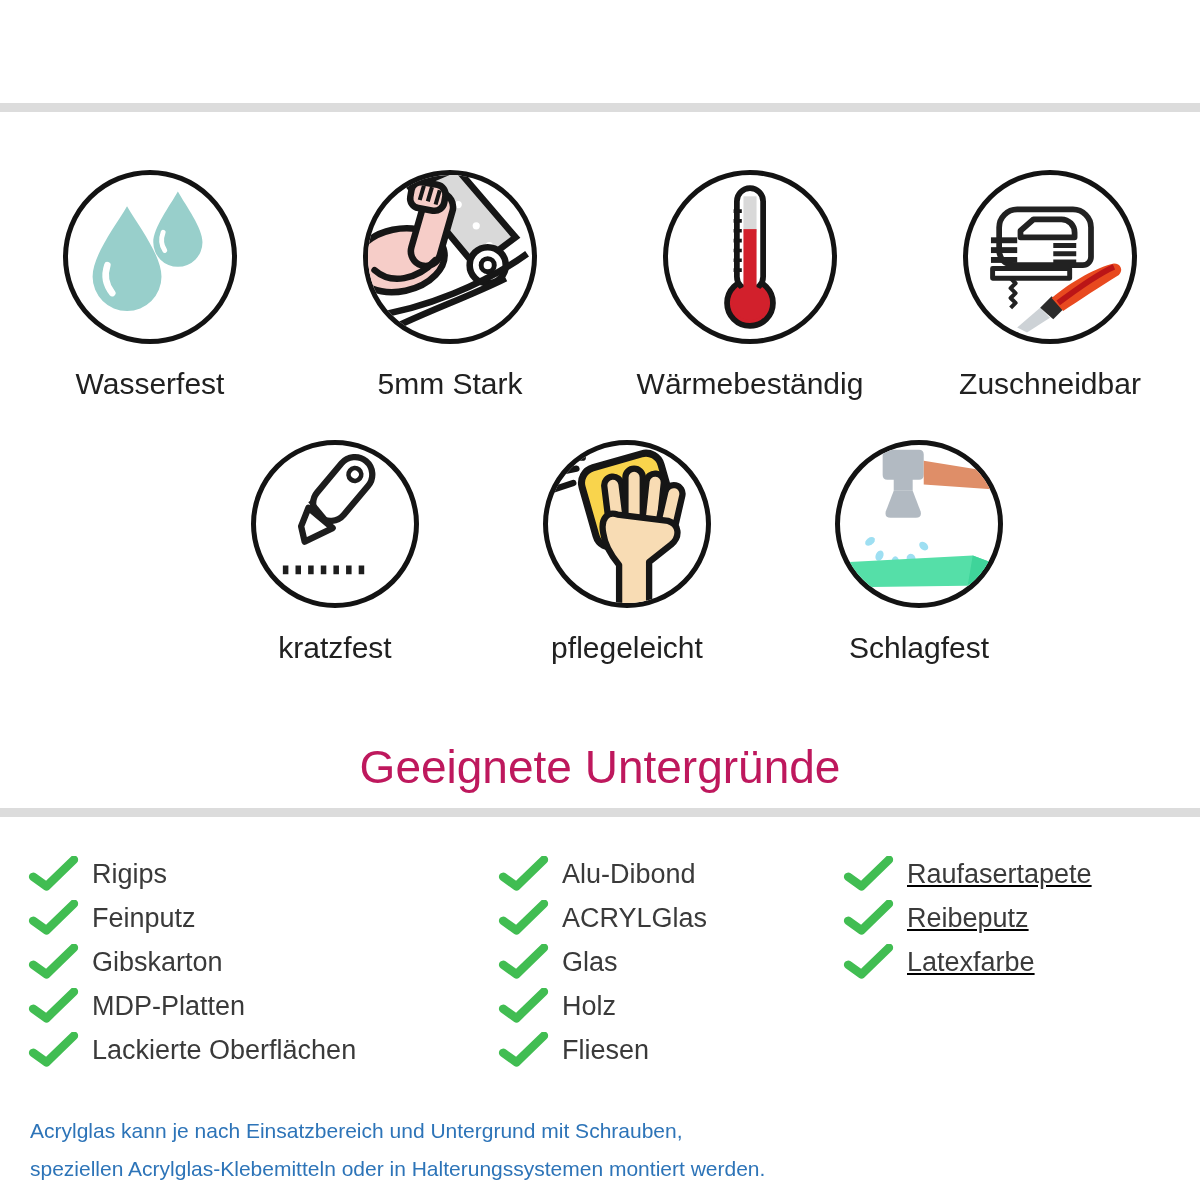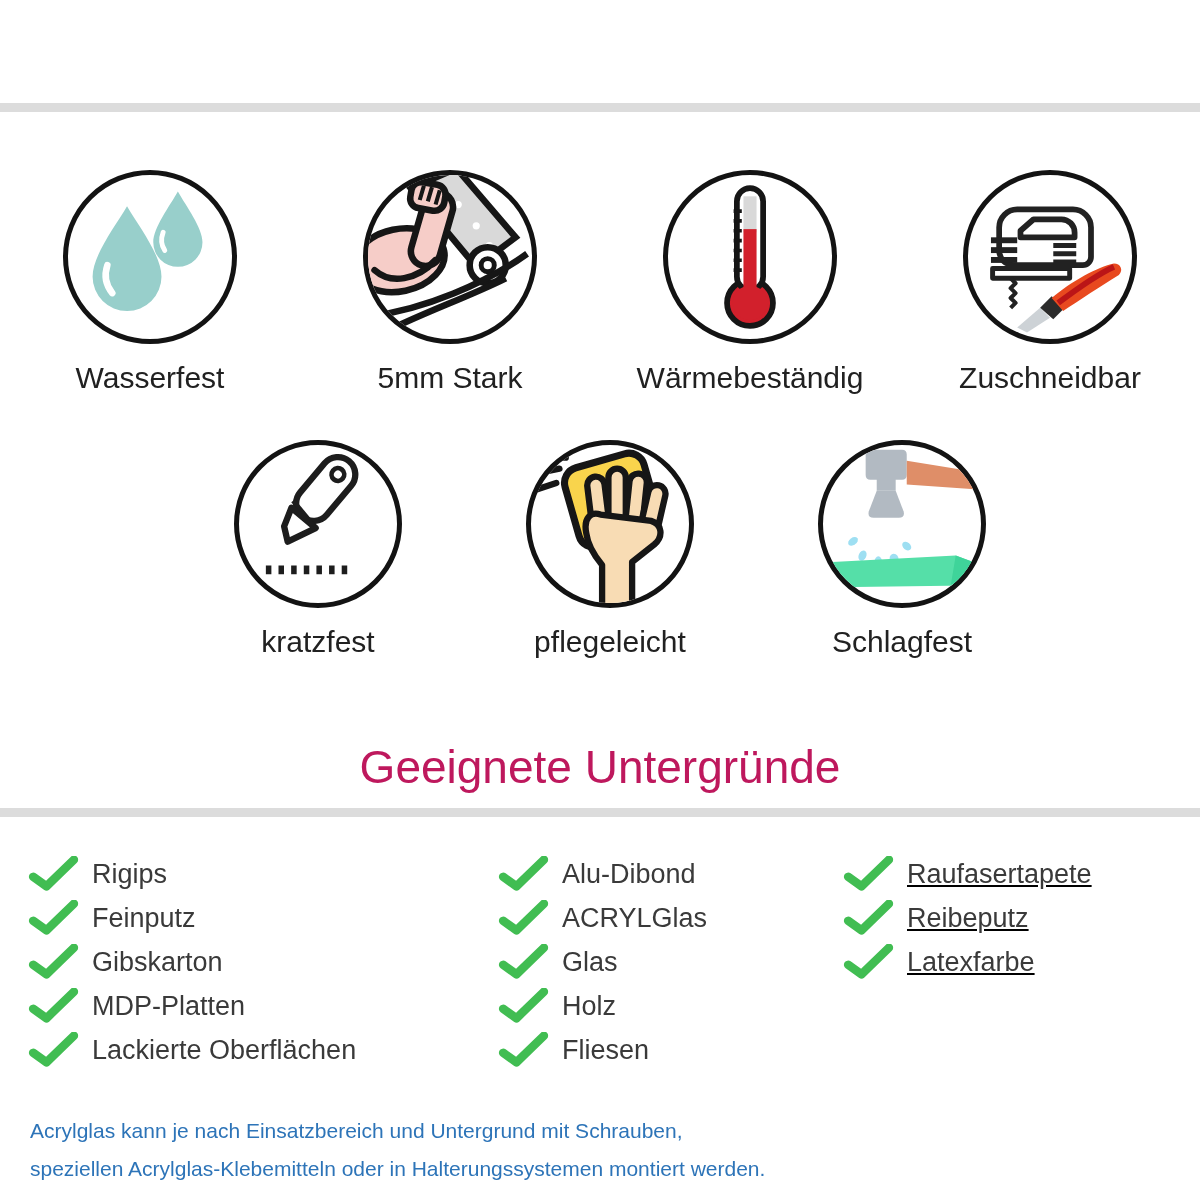--- a/index.html
+++ b/index.html
@@ -8,28 +8,28 @@
 
   .title{position:absolute;top:22px;left:0;width:100%;text-align:center;
          font-size:50px;font-weight:500;color:#3878ba;word-spacing:14px;letter-spacing:.5px;}
   .divider{position:absolute;left:0;width:100%;height:9px;background:#dcdcdc;}
   #divider1{top:103px;}
   #divider2{top:808px;}
 
   .feature-row{position:absolute;display:flex;}
   #row1{top:170px;left:0;width:1200px;}
   #row1 .feature{width:300px;}
-  #row2{top:440px;left:155px;width:910px;justify-content:center;}
+  #row2{top:440px;left:155px;width:910px;justify-content:flex-end;}
   #row2 .feature{width:292px;}
   .feature{display:flex;flex-direction:column;align-items:center;}
   .icon-circle{width:164px;height:164px;border:5px solid #131313;border-radius:50%;
                background:#fff;overflow:hidden;flex:none;}
   #row2 .icon-circle{width:158px;height:158px;}
   .icon-circle svg{width:100%;height:100%;display:block;}
-  .feature-label{margin-top:17px;font-size:30px;color:#212121;white-space:nowrap;}
+  .feature-label{margin-top:23px;font-size:30px;color:#212121;white-space:nowrap;}
 
   .subtitle{position:absolute;top:740px;left:0;width:100%;text-align:center;
             font-size:46px;font-weight:500;color:#be185d;}
 
   .surfaces{position:absolute;top:852px;left:0;width:1200px;height:240px;}
   .surf-col{position:absolute;top:0;}
   #col1{left:28px;} #col2{left:498px;text-align:right;} #col3{left:843px;text-decoration:underline;}
   .surface-item{display:flex;align-items:center;height:44px;}
   .check{width:52px;height:36px;margin-right:12px;flex:none;}
   .surface-label{font-size:27px;color:#3a3a3a;white-space:nowrap;}

